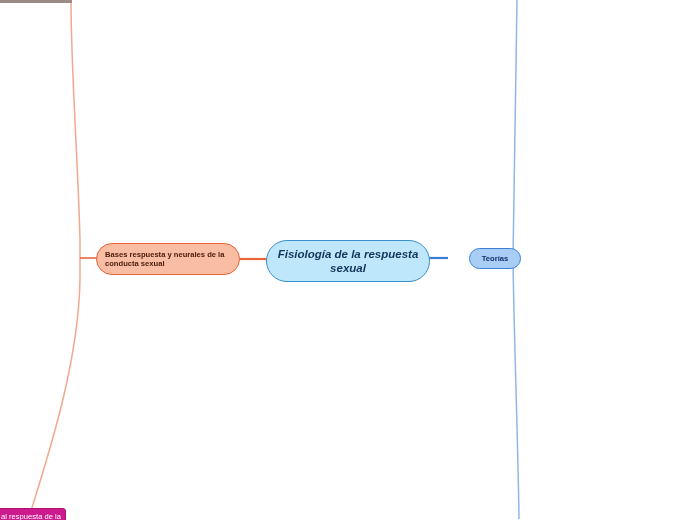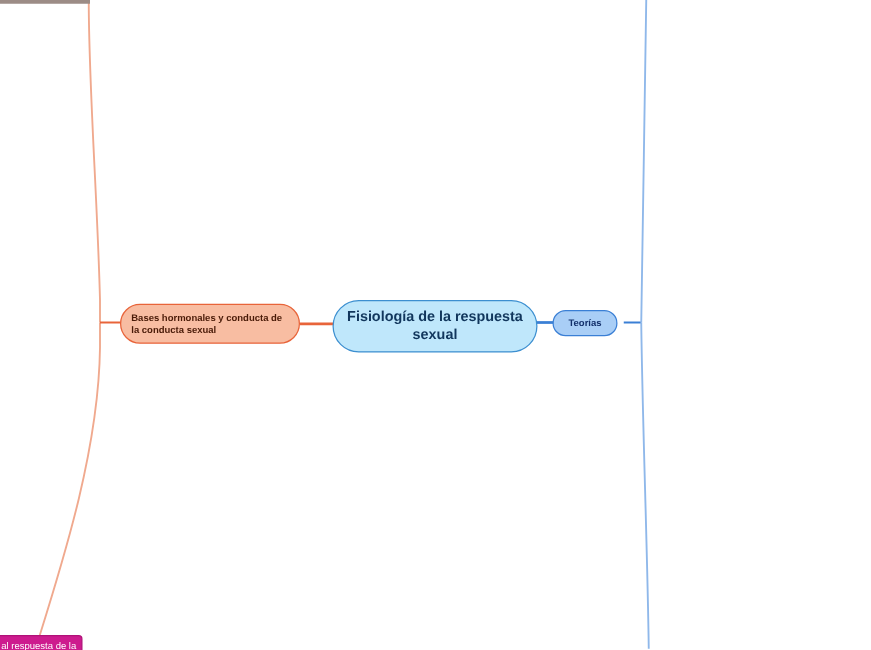--- a/index.html
+++ b/index.html
@@ -43,20 +43,21 @@
     top: 240px;
     width: 164px;
     height: 42px;
     border: 1.4px solid #3c8fd0;
     border-radius: 21px;
     background: #bfe7fb;
     color: #11365c;
     font-size: 11.5px;
     font-weight: bold;
     padding: 0 10px;
+    font-style: italic;
   }
 
   
   #node-bases {
     left: 96px;
     top: 243px;
     width: 144px;
     height: 32px;
     border: 1.4px solid #e8643a;
     border-radius: 16px;
@@ -65,21 +66,21 @@
     font-size: 7.6px;
     font-weight: bold;
     padding: 0 8px;
     justify-content: flex-start;
     text-align: left;
   }
   #node-bases .node-label { text-align: left; }
 
   
   #node-teorias {
-    left: 442px;
+    left: 469px;
     top: 248px;
     width: 52px;
     height: 21px;
     border: 1.3px solid #3a7fd5;
     border-radius: 11px;
     background: #a9cef6;
     color: #13306b;
     font-size: 7.6px;
     font-weight: bold;
   }
@@ -130,21 +131,21 @@
 
     <path d="M 499 258 L 513 258" fill="none" stroke="#3a7fd5" stroke-width="1.6"></path>
 
     <path d="M 517 0 C 516 80, 514 180, 513 258" fill="none" stroke="#8fb8ea" stroke-width="1.5"></path>
     <path d="M 513 258 C 514 340, 518 440, 519 519" fill="none" stroke="#8fb8ea" stroke-width="1.5"></path>
   </svg>
 
   <div id="node-top-clip"></div>
 
   <div class="node" id="node-bases">
-    <span class="node-label">Bases hormonales y conducta de la conducta sexual</span>
+    <span class="node-label">Bases respuesta y neurales de la conducta sexual</span>
   </div>
 
   <div class="node" id="node-central">
     <span class="node-label">Fisiología de la respuesta sexual</span>
   </div>
 
   <div class="node" id="node-teorias">
     <span class="node-label">Teorías</span>
   </div>
 

